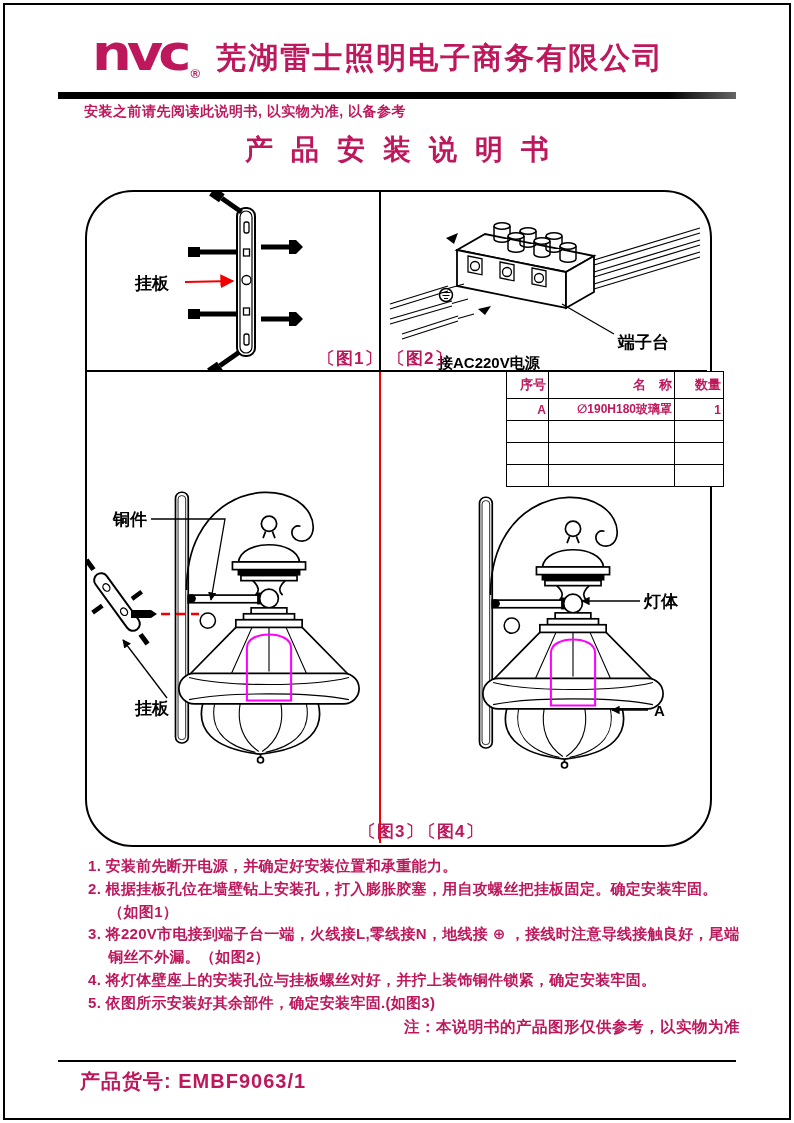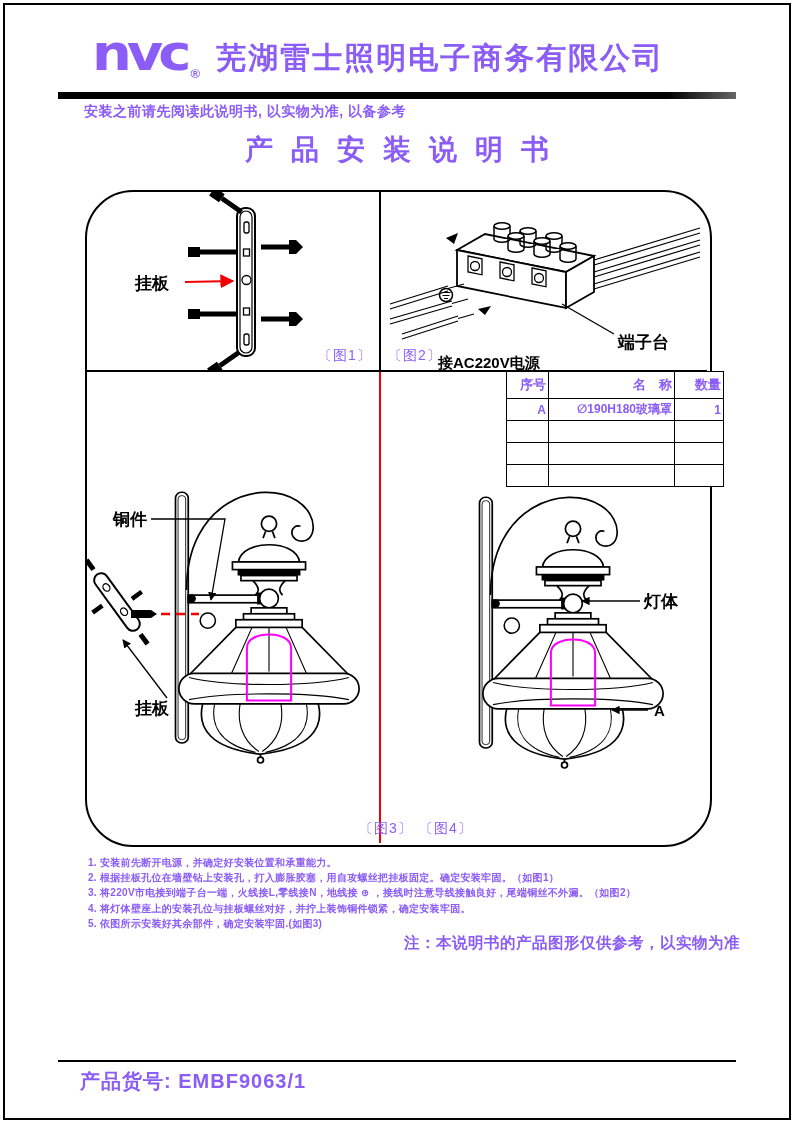--- a/index.html
+++ b/index.html
@@ -1,16 +1,16 @@
 <!DOCTYPE html>
 <html><head>
 <meta charset="utf-8">
 <style>
   html,body{margin:0;padding:0;background:#ffffff;}
-  #page{position:relative;width:794px;height:1123px;background:#fff;color:#8b5cf6;
+  #page{position:relative;width:794px;height:1123px;background:#fff;color:#be185d;
         font-family:"Liberation Sans","DejaVu Sans",sans-serif;overflow:hidden;}
   .page-border{position:absolute;inset:3px;border:2px solid #000;pointer-events:none;}
 
   
   .logo-row{position:absolute;left:92px;top:28px;display:flex;align-items:flex-start;}
   .logo-text{font-size:56px;font-weight:900;line-height:0.9;letter-spacing:-5px;
              transform:scaleY(0.88);font-family:"DejaVu Sans",sans-serif;}
   .reg-mark{font-size:13px;font-weight:bold;margin:38px 0 0 4px;}
   .company-name{font-size:30px;font-weight:bold;margin:10px 0 0 16px;letter-spacing:2px;}
   .thick-rule{position:absolute;left:58px;top:92px;width:678px;height:7px;
@@ -18,39 +18,39 @@
   .notice{position:absolute;left:84px;top:103px;font-size:14px;font-weight:bold;letter-spacing:0.5px;}
   .doc-title{position:absolute;left:0;right:0;top:131px;text-align:center;
              font-size:28px;font-weight:bold;letter-spacing:18px;text-indent:18px;}
 
   
   .fig-box{position:absolute;left:85px;top:190px;width:623px;height:653px;
            border:2px solid #000;border-radius:48px;}
   .h-div{position:absolute;left:86px;top:370px;width:621px;height:2px;background:#000;}
   .v-div-top{position:absolute;left:379px;top:192px;width:2px;height:178px;background:#000;}
   .v-div-bot{position:absolute;left:379px;top:372px;width:2px;height:471px;}
-  .fig-cap{position:absolute;font-size:14px;font-weight:normal;letter-spacing:1px;}
+  .fig-cap{position:absolute;font-size:17px;font-weight:bold;letter-spacing:1px;}
   .cap1{left:318px;top:347px;} .cap2{left:388px;top:347px;}
   .cap3{left:315px;top:820px;margin-left:44px;} .cap4{left:419px;top:820px;}
   .figsvg{position:absolute;}
   .svg1{left:85px;top:192px;} .svg2{left:382px;top:192px;}
   .svg3{left:87px;top:374px;} .svg4{left:382px;top:374px;}
   svg text{font-family:"Liberation Sans","DejaVu Sans",sans-serif;font-weight:bold;fill:#000;}
 
   
   .parts-table{position:absolute;left:506px;top:371px;border-collapse:collapse;}
   .parts-table th,.parts-table td{border:1.6px solid #000;padding:0 2px;text-align:right;
      font-weight:bold;background:#fff;}
   .parts-table th{font-size:13px;height:26px;}
   .parts-table td{font-size:12px;height:21px;}
   .col-idx{width:37px;} .col-name{width:121px;} .col-qty{width:44px;}
 
   
   .instructions{position:absolute;left:88px;top:855px;width:652px;}
-  .instr{font-size:10px;font-weight:bold;line-height:1.52;
+  .instr{font-size:15px;font-weight:bold;line-height:1.52;
          padding-left:1.35em;text-indent:-1.35em;letter-spacing:0.3px;}
   .note-line{font-size:15.5px;font-weight:bold;text-align:right;margin-top:2px;letter-spacing:0.5px;}
 
   
   .bottom-rule{position:absolute;left:58px;top:1060px;width:678px;border-top:2px solid #000;}
   .product-row{position:absolute;left:80px;top:1068px;font-size:20px;font-weight:bold;letter-spacing:1px;}
 </style>
 </head>
 <body>
 

